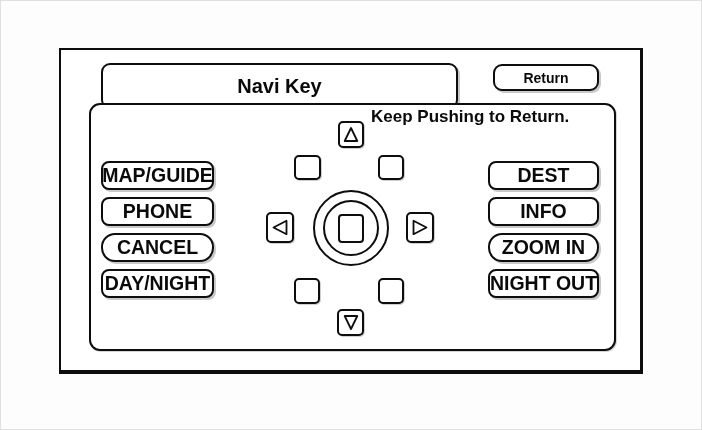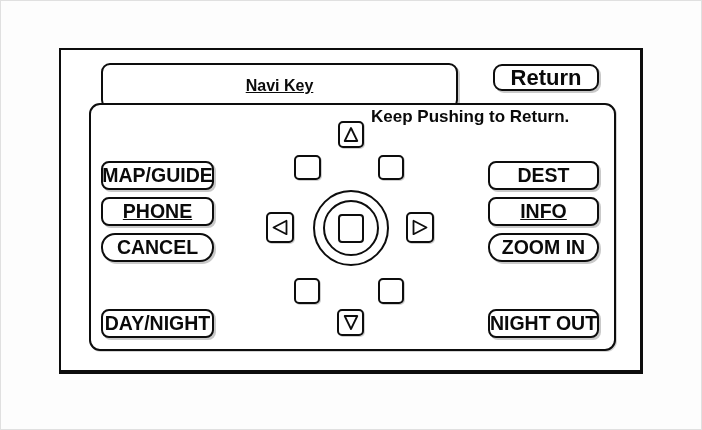--- a/index.html
+++ b/index.html
@@ -20,40 +20,40 @@
     background:#ffffff;
   }
 
   
   .rbox {
     border:2px solid #0d0d0d; border-radius:9px; background:#ffffff;
     display:flex; align-items:center; justify-content:center;
     box-shadow:2px 2px 0 #c9c9c9;
     white-space:nowrap;
   }
-  .title-box  { left:100px; top:62px;  width:357px; height:46px; font-size:16px;text-decoration:underline; }
-  .return-box { left:492px; top:63px;  width:106px; height:27px; font-size:22px; cursor:pointer; }
+  .title-box  { left:100px; top:62px;  width:357px; height:46px; font-size:20px; }
+  .return-box { left:492px; top:63px;  width:106px; height:27px; font-size:14px; cursor:pointer; }
   .panel {
     left:88px; top:102px; width:527px; height:248px;
     border:2px solid #0d0d0d; border-radius:11px; background:#ffffff;
     box-shadow:1px 1px 0 #d4d4d4;
   }
   .hint {
     left:370px; top:106px; width:240px;
     text-align:left; font-size:17px; line-height:19px;
   }
 
   
   .sbtn {
     height:29px; font-size:19.5px; cursor:pointer;
     border-radius:8px;
   }
   .lcol { left:100px; width:113px; }
   .rcol { left:487px; width:111px; }
-  .row1 { top:160px; } .row2 { top:196px;text-decoration:underline; } .row3 { top:232px;border-radius:14px; } .row4 { top:268px;margin-top:40px; }
+  .row1 { top:160px; } .row2 { top:196px; } .row3 { top:232px;border-radius:14px; } .row4 { top:268px; }
 
   
   .key {
     border:2px solid #0d0d0d; border-radius:5px; background:#ffffff;
     display:flex; align-items:center; justify-content:center;
     box-shadow:1px 1px 0 #cfcfcf; cursor:pointer;
   }
   .k-up   { left:337px; top:120px; width:26px; height:27px; }
   .k-ul   { left:293px; top:154px; width:27px; height:25px; }
   .k-ur   { left:377px; top:154px; width:26px; height:25px; }

